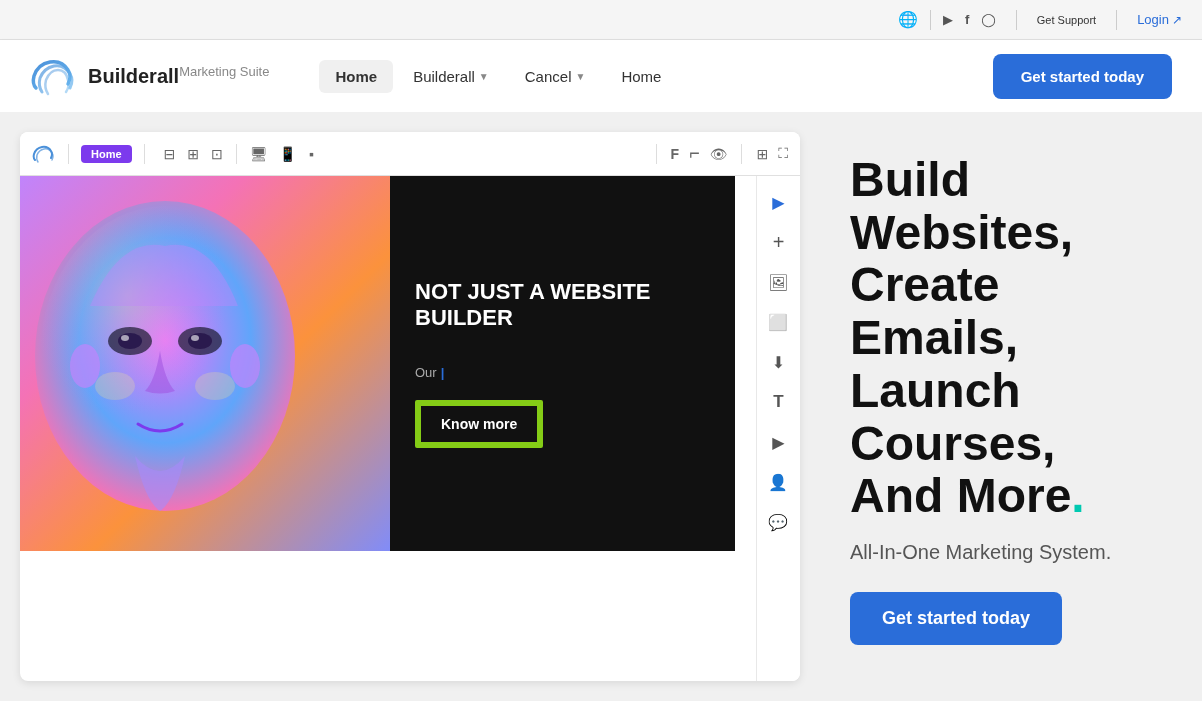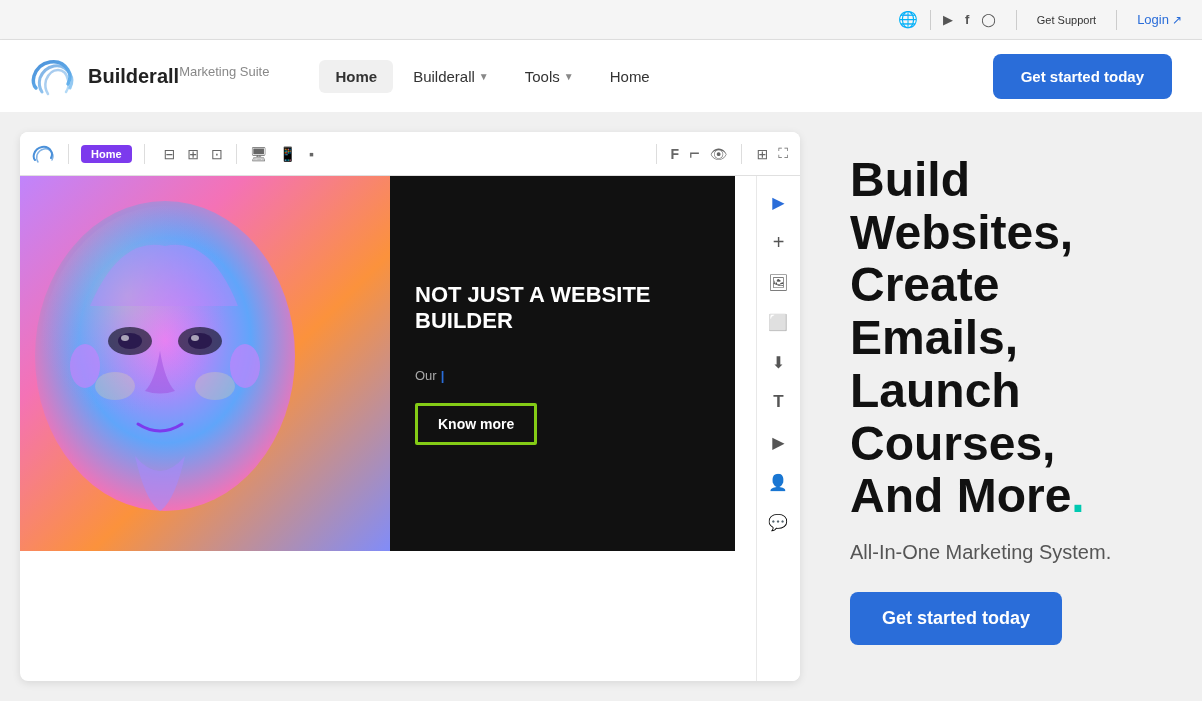--- a/index.html
+++ b/index.html
@@ -162,21 +162,21 @@
     }
     .preview-text {
       color: #aaa;
       font-size: 13px;
       margin-bottom: 20px;
       display: flex; align-items: center; gap: 4px;
     }
     .text-cursor { color: #2a6dd9; font-weight: bold; animation: blink 1s infinite; }
     @keyframes blink { 0%,100%{opacity:1} 50%{opacity:0} }
     .preview-btn {
-      border: 3px solid #84cc16;
+      border: 6px solid #84cc16;
       color: white;
       background: transparent;
       padding: 10px 20px;
       font-size: 14px;
       font-weight: 600;
       cursor: pointer;
       border-radius: 2px;
       width: fit-content;
     }
 
@@ -282,21 +282,21 @@
     </div>
   </a>
 
   <nav class="nav">
     <div class="nav-item active">Home</div>
     <div class="nav-item">
       <span>Builderall</span>
       <span class="nav-chevron">▼</span>
     </div>
     <div class="nav-item">
-      <span>Tools</span>
+      <span>Cancel</span>
       <span class="nav-chevron">▼</span>
     </div>
     <div class="nav-item">Home</div>
   </nav>
 
   <button class="header-cta">Get started today</button>
 </div>
 
 <div class="main-content">
 

